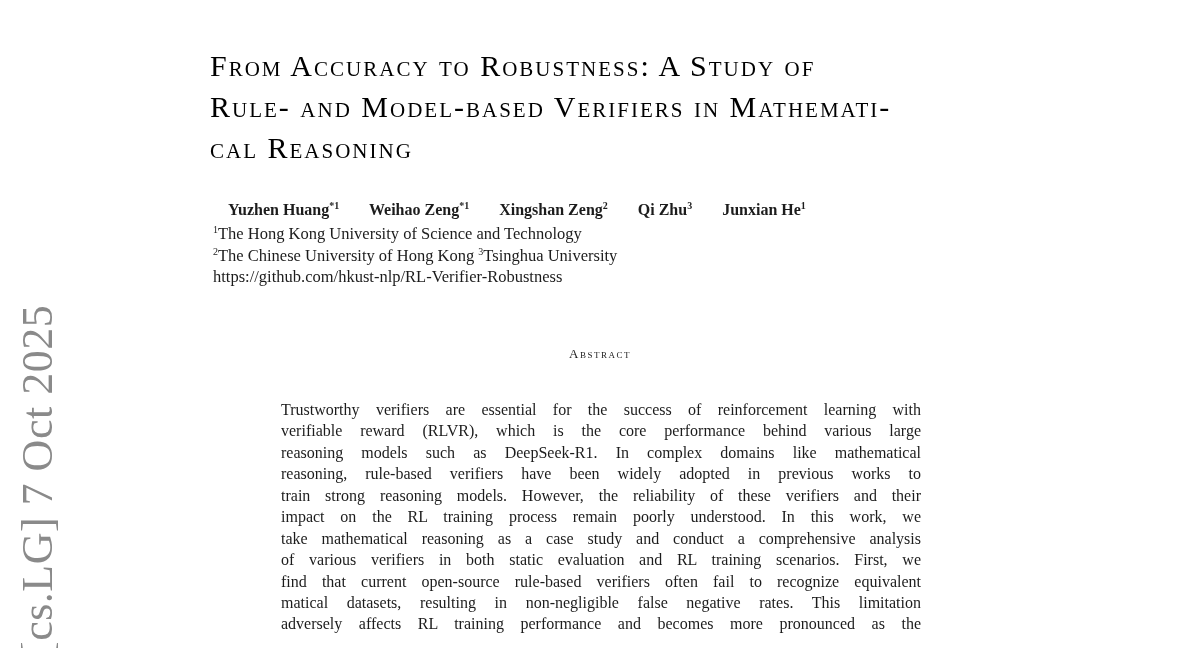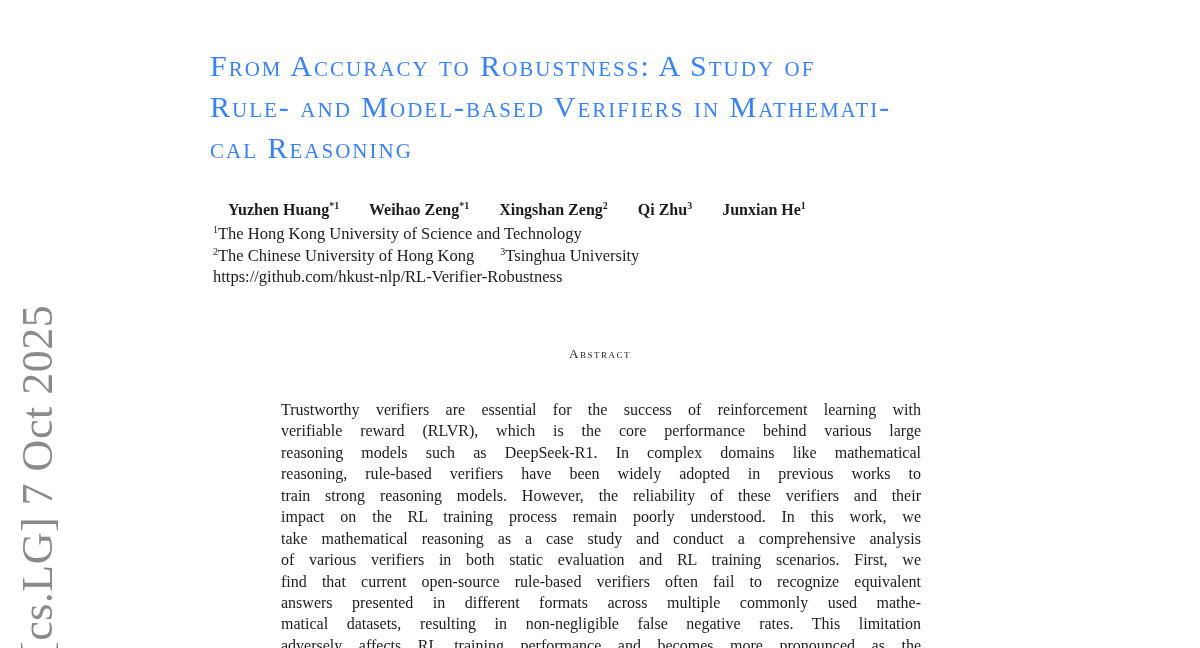--- a/index.html
+++ b/index.html
@@ -33,41 +33,41 @@
     position: absolute;
     left: 210px; top: 45px;
     width: 860px;
   }
   .title-line {
     font-variant: small-caps;
     font-size: 30px;
     line-height: 41px;
     letter-spacing: 2px;
     white-space: nowrap;
-    color: #3b82f6;
+    color: #000000;
   }
 
   
   .authors-line {
     position: absolute;
     left: 228px; top: 201px;
     font-size: 16px;
     font-weight: bold;
     white-space: nowrap;
   }
   .author { margin-right: 26px; }
   .author:last-child { margin-right: 17px; }
   sup.auth-sup, sup.affil-sup {
     font-size: 10px;
     line-height: 0;
     vertical-align: super;
   }
   .affil-line1 { position: absolute; left: 213px; top: 224px; font-size: 16.5px; white-space: nowrap; }
   .affil-line2 { position: absolute; left: 213px; top: 246px; font-size: 16.5px; white-space: nowrap; }
-  .affil-seg2 { margin-left: 22px; }
+  .affil-seg2 { }
   .repo-link {
     position: absolute;
     left: 213px; top: 267px;
     font-size: 16.5px;
     white-space: nowrap;
     color: #1c1c1c;
     text-decoration: none;
     cursor: pointer;
   }
 
@@ -130,16 +130,15 @@
 <div class="abstract-body">
   <div class="abs-line">Trustworthy verifiers are essential for the success of reinforcement learning with</div>
   <div class="abs-line">verifiable reward (RLVR), which is the core performance behind various large</div>
   <div class="abs-line">reasoning models such as DeepSeek-R1. In complex domains like mathematical</div>
   <div class="abs-line">reasoning, rule-based verifiers have been widely adopted in previous works to</div>
   <div class="abs-line">train strong reasoning models. However, the reliability of these verifiers and their</div>
   <div class="abs-line">impact on the RL training process remain poorly understood. In this work, we</div>
   <div class="abs-line">take mathematical reasoning as a case study and conduct a comprehensive analysis</div>
   <div class="abs-line">of various verifiers in both static evaluation and RL training scenarios. First, we</div>
   <div class="abs-line">find that current open-source rule-based verifiers often fail to recognize equivalent</div>
-  <div class="abs-line">answers presented in different formats across multiple commonly used mathe-</div>
   <div class="abs-line">matical datasets, resulting in non-negligible false negative rates. This limitation</div>
   <div class="abs-line">adversely affects RL training performance and becomes more pronounced as the</div>
 </div>
 
 </body></html>

